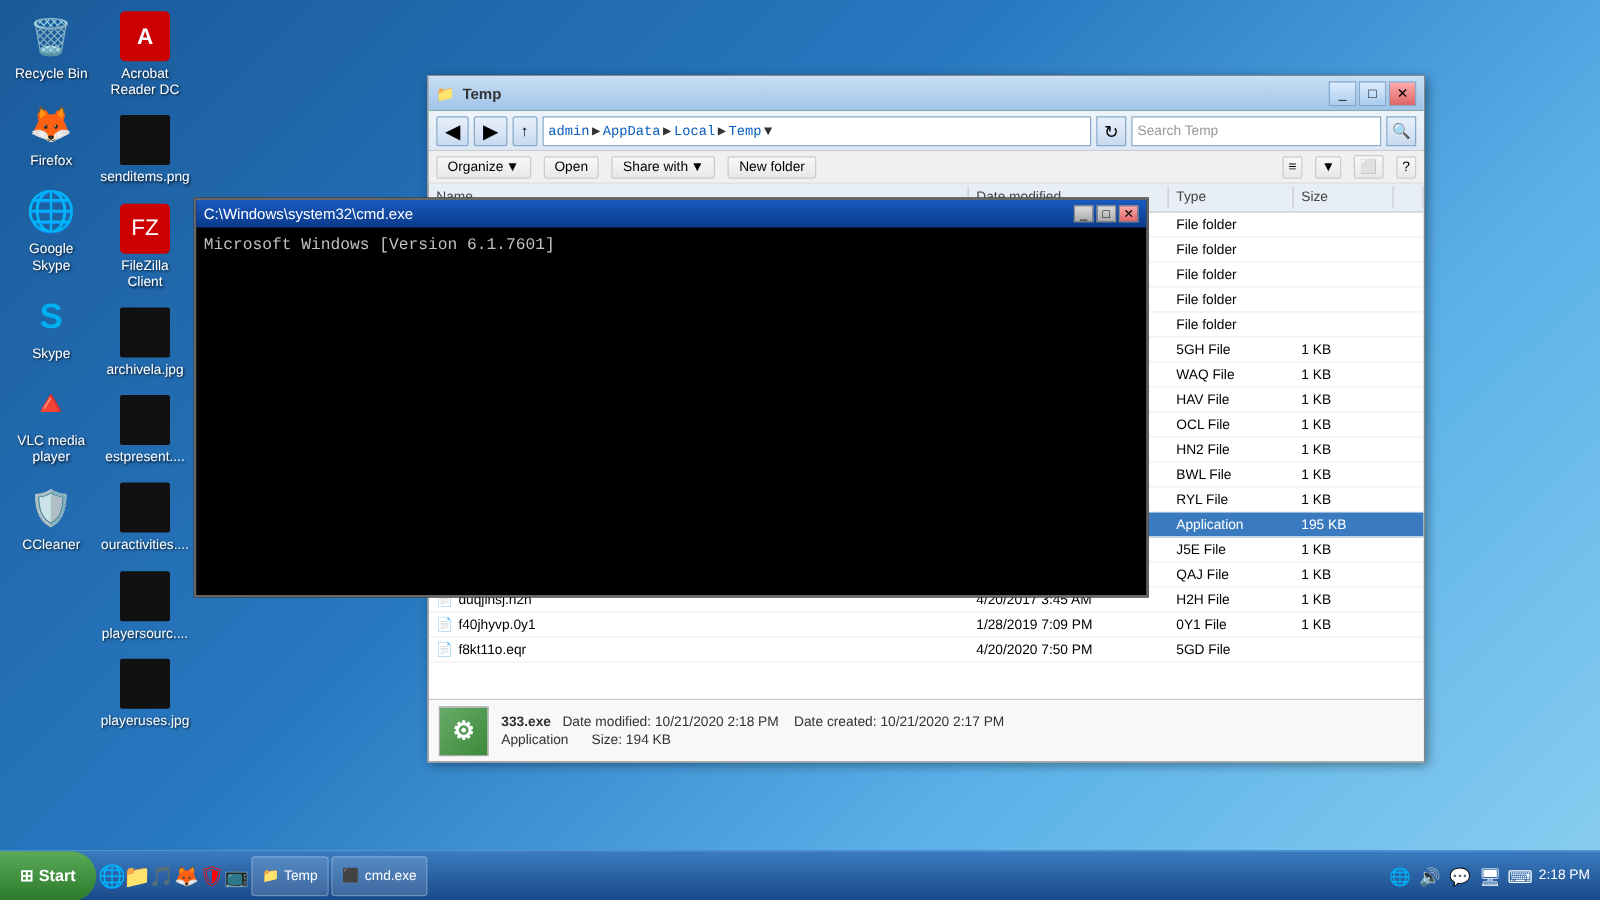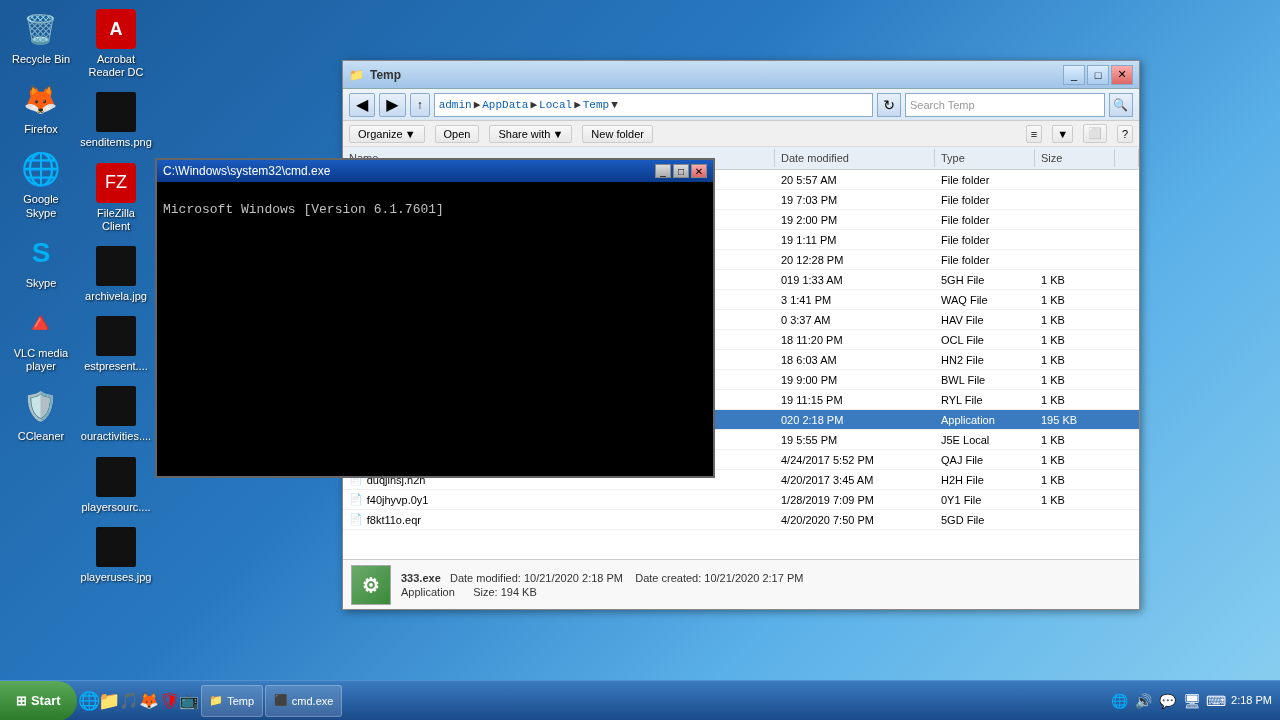--- a/index.html
+++ b/index.html
@@ -125,21 +125,21 @@
       line-height: 1.3;
       color: white;
       font-size: 11px;
     }
 
     
     .cmd-window {
       position: absolute;
       top: 158px;
       left: 155px;
-      width: 560px;
+      width: 764px;
       height: 320px;
       background: #000;
       border: 2px solid #666;
       z-index: 200;
       display: flex;
       flex-direction: column;
     }
 
     .cmd-titlebar {
       background: linear-gradient(to bottom, #1a5abf, #0a3a8a);
@@ -165,21 +165,21 @@
       color: #000;
       font-size: 10px;
       cursor: pointer;
       display: flex;
       align-items: center;
       justify-content: center;
     }
 
     .cmd-content {
       flex: 1;
-      padding: 20px 6px;
+      padding: 6px 6px;
       color: #c0c0c0;
       font-family: 'Courier New', monospace;
       font-size: 13px;
       overflow: hidden;
     }
 
     
     .explorer-window {
       position: absolute;
       top: 60px;
@@ -736,21 +736,21 @@
             </div>
           <div class="file-cell">020 2:18 PM</div>
           <div class="file-cell">Application</div>
           <div class="file-cell">195 KB</div>
         </div>
         <div class="file-row">
           <div class="file-cell">
               <span>📄</span>
             </div>
           <div class="file-cell">19 5:55 PM</div>
-          <div class="file-cell">J5E Local</div>
+          <div class="file-cell">J5E File</div>
           <div class="file-cell">1 KB</div>
         </div>
         <div class="file-row">
           <div class="file-cell">
               <span>📄</span>
               <span>d50iu33u.qaj</span>
             </div>
           <div class="file-cell">4/24/2017 5:52 PM</div>
           <div class="file-cell">QAJ File</div>
           <div class="file-cell">1 KB</div>

